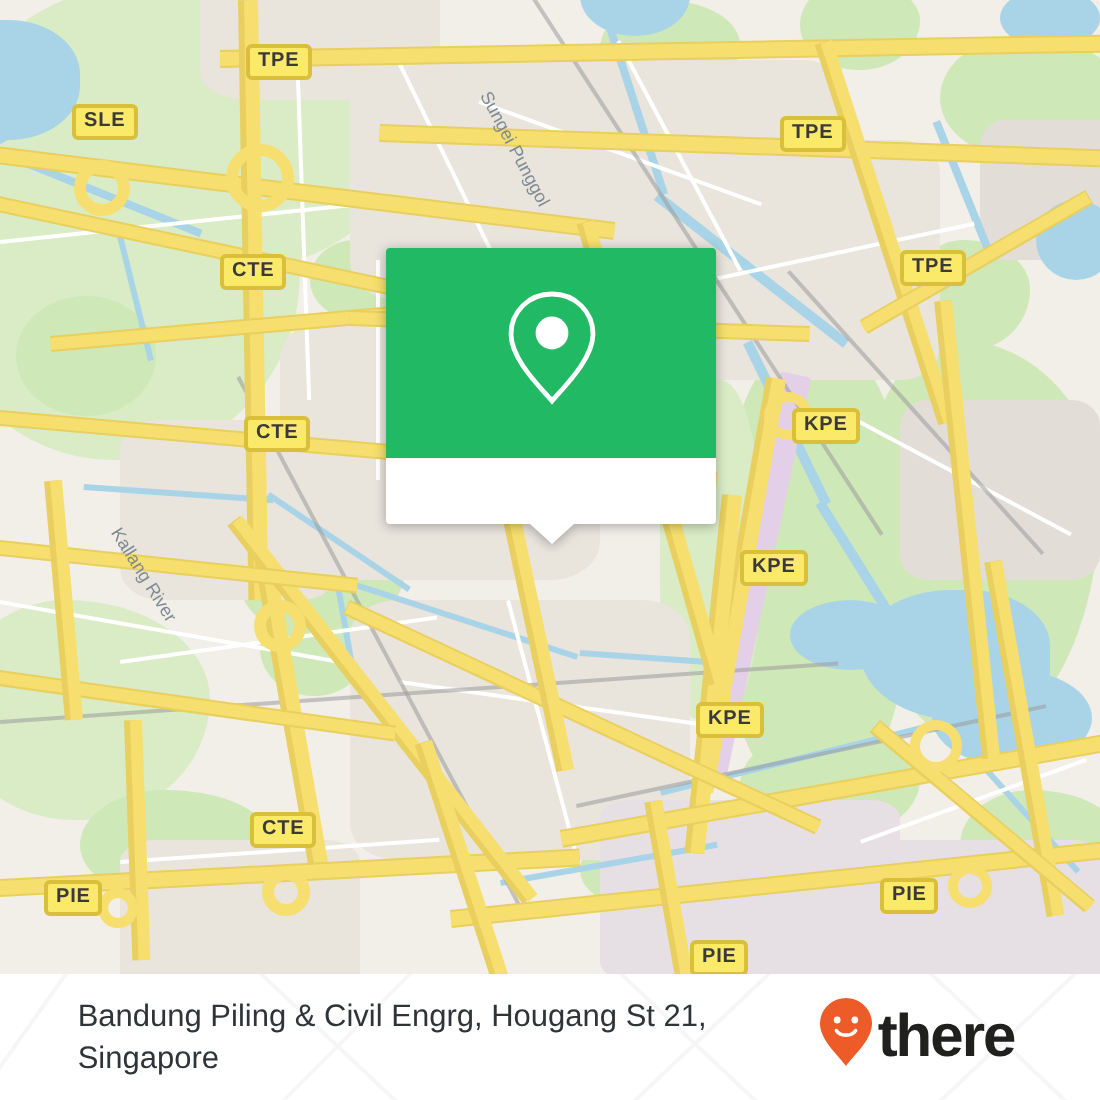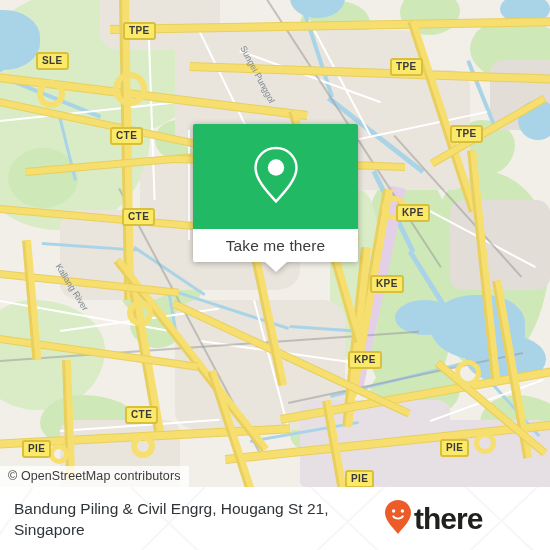--- a/index.html
+++ b/index.html
@@ -100,21 +100,21 @@
 
   
   #footer {
     position:absolute; left:0; top:487px; width:550px; height:63px;
     background:#ffffff;
     overflow:hidden;
   }
   #footer-wm { position:absolute; left:0; top:0; width:550px; height:63px; opacity:.055; }
   #footer-inner {
     position:relative; height:100%;
-    display:flex; align-items:center; justify-content:flex-start;
+    display:flex; align-items:center; justify-content:center;
     padding:0 14px 0 14px;
   }
   #place-name {
     font-size:15.5px; color:#2f3438; line-height:21px;
     max-width:370px;
     font-family:"Liberation Sans", sans-serif;
   }
   #brand { display:flex; align-items:center; gap:2px; margin-right:4px; }
   #brand-word {
     font-size:30px; color:#20201f; font-weight:bold; letter-spacing:-1px;
@@ -312,26 +312,24 @@
     <div id="callout">
       <div id="callout-top">
         <span>
           <svg width="52" height="62" viewBox="0 0 52 62" aria-hidden="true">
             <path d="M26 4 C14.5 4 5.5 12.8 5.5 24 C5.5 36.5 20 50.5 26 57.5 C32 50.5 46.5 36.5 46.5 24 C46.5 12.8 37.5 4 26 4 Z" fill="none" stroke="#ffffff" stroke-width="2.4"></path>
             <circle cx="26" cy="23.5" r="8.2" fill="#ffffff"></circle>
           </svg>
         </span>
       </div>
       <div id="callout-bottom">
-        <span id="callout-label">Take me there</span>
         <div id="callout-tail"></div>
       </div>
     </div>
 
-    <div id="attrib">© OpenStreetMap contributors</div>
   </div>
 
   <div id="footer">
     <svg id="footer-wm" viewBox="0 0 550 63" preserveAspectRatio="none">
       <g stroke="#6b7078" stroke-width="2" fill="none">
         <path d="M120 -10 L210 75"></path>
           <path d="M215 -10 L130 75"></path>
         <path d="M300 -10 L390 75"></path>
           <path d="M395 -10 L305 75"></path>
         <path d="M455 -10 L545 75"></path>

